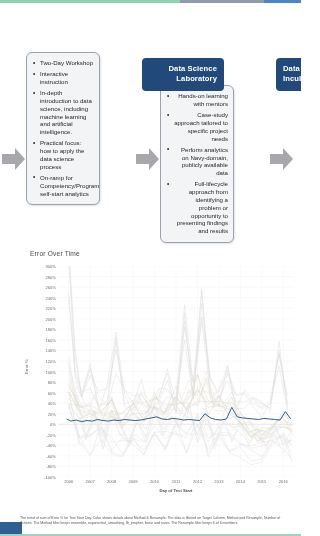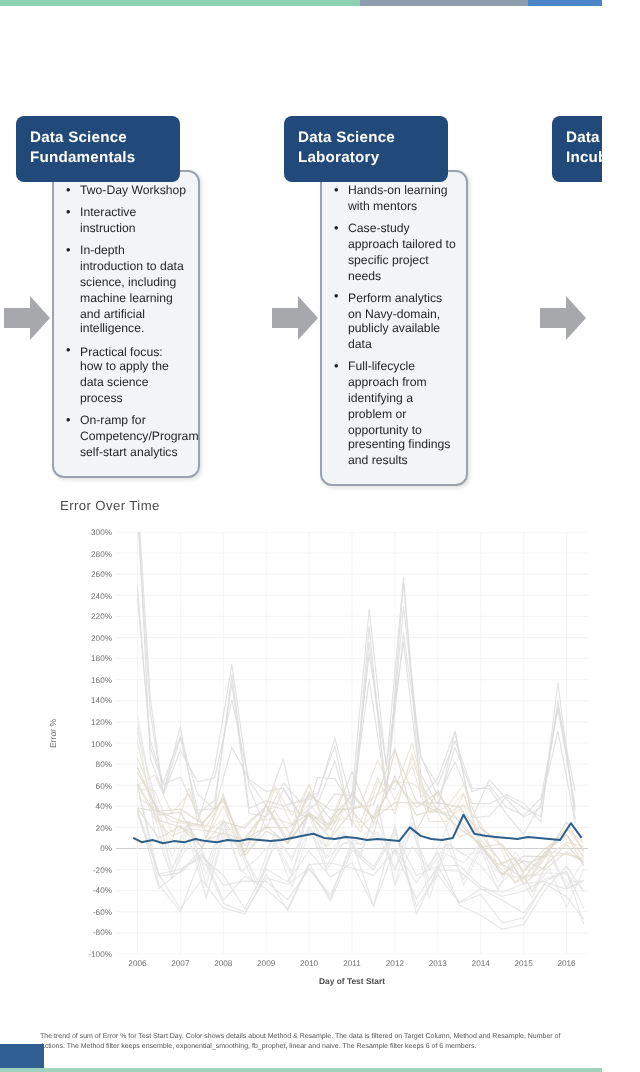--- a/index.html
+++ b/index.html
@@ -44,21 +44,21 @@
   
   .flow {
     position: absolute;
     top: 58px; left: 0;
     width: 301px;
     height: 180px;
   }
 
   .stage { position: absolute; top: 0; }
   .stage-1 { left: 8px;   width: 92px; }
-  .stage-2 { left: 142px; width: 92px; }
+  .stage-2 { left: 142px; width: 92px; text-align: right; }
   .stage-3 { left: 276px; width: 92px; }
 
   .stage-header {
     position: relative;
     z-index: 3;
     background: #214a7b;
     color: #ffffff;
     font-weight: bold;
     font-size: 7.6px;
     line-height: 9.6px;
@@ -217,22 +217,20 @@
       <path d="M0 8 L13 8 L13 2 L23 13 L13 24 L13 18 L0 18 Z" fill="#a6a8ab"></path>
     </svg>
   </div>
   <div class="arrow arrow-3">
     <svg width="24" height="26" viewBox="0 0 24 26">
       <path d="M0 8 L13 8 L13 2 L23 13 L13 24 L13 18 L0 18 Z" fill="#a6a8ab"></path>
     </svg>
   </div>
 
   <div class="stage stage-1">
-    <div class="stage-header">Data Science
-Fundamentals</div>
     <div class="stage-body">
       <ul>
         <li>Two-Day Workshop</li>
         <li>Interactive instruction</li>
         <li>In-depth introduction to data science, including machine learning and artificial intelligence.</li>
         <li>Practical focus: how to apply the data science process</li>
         <li>On-ramp for Competency/Program self-start analytics</li>
       </ul>
     </div>
   </div>

